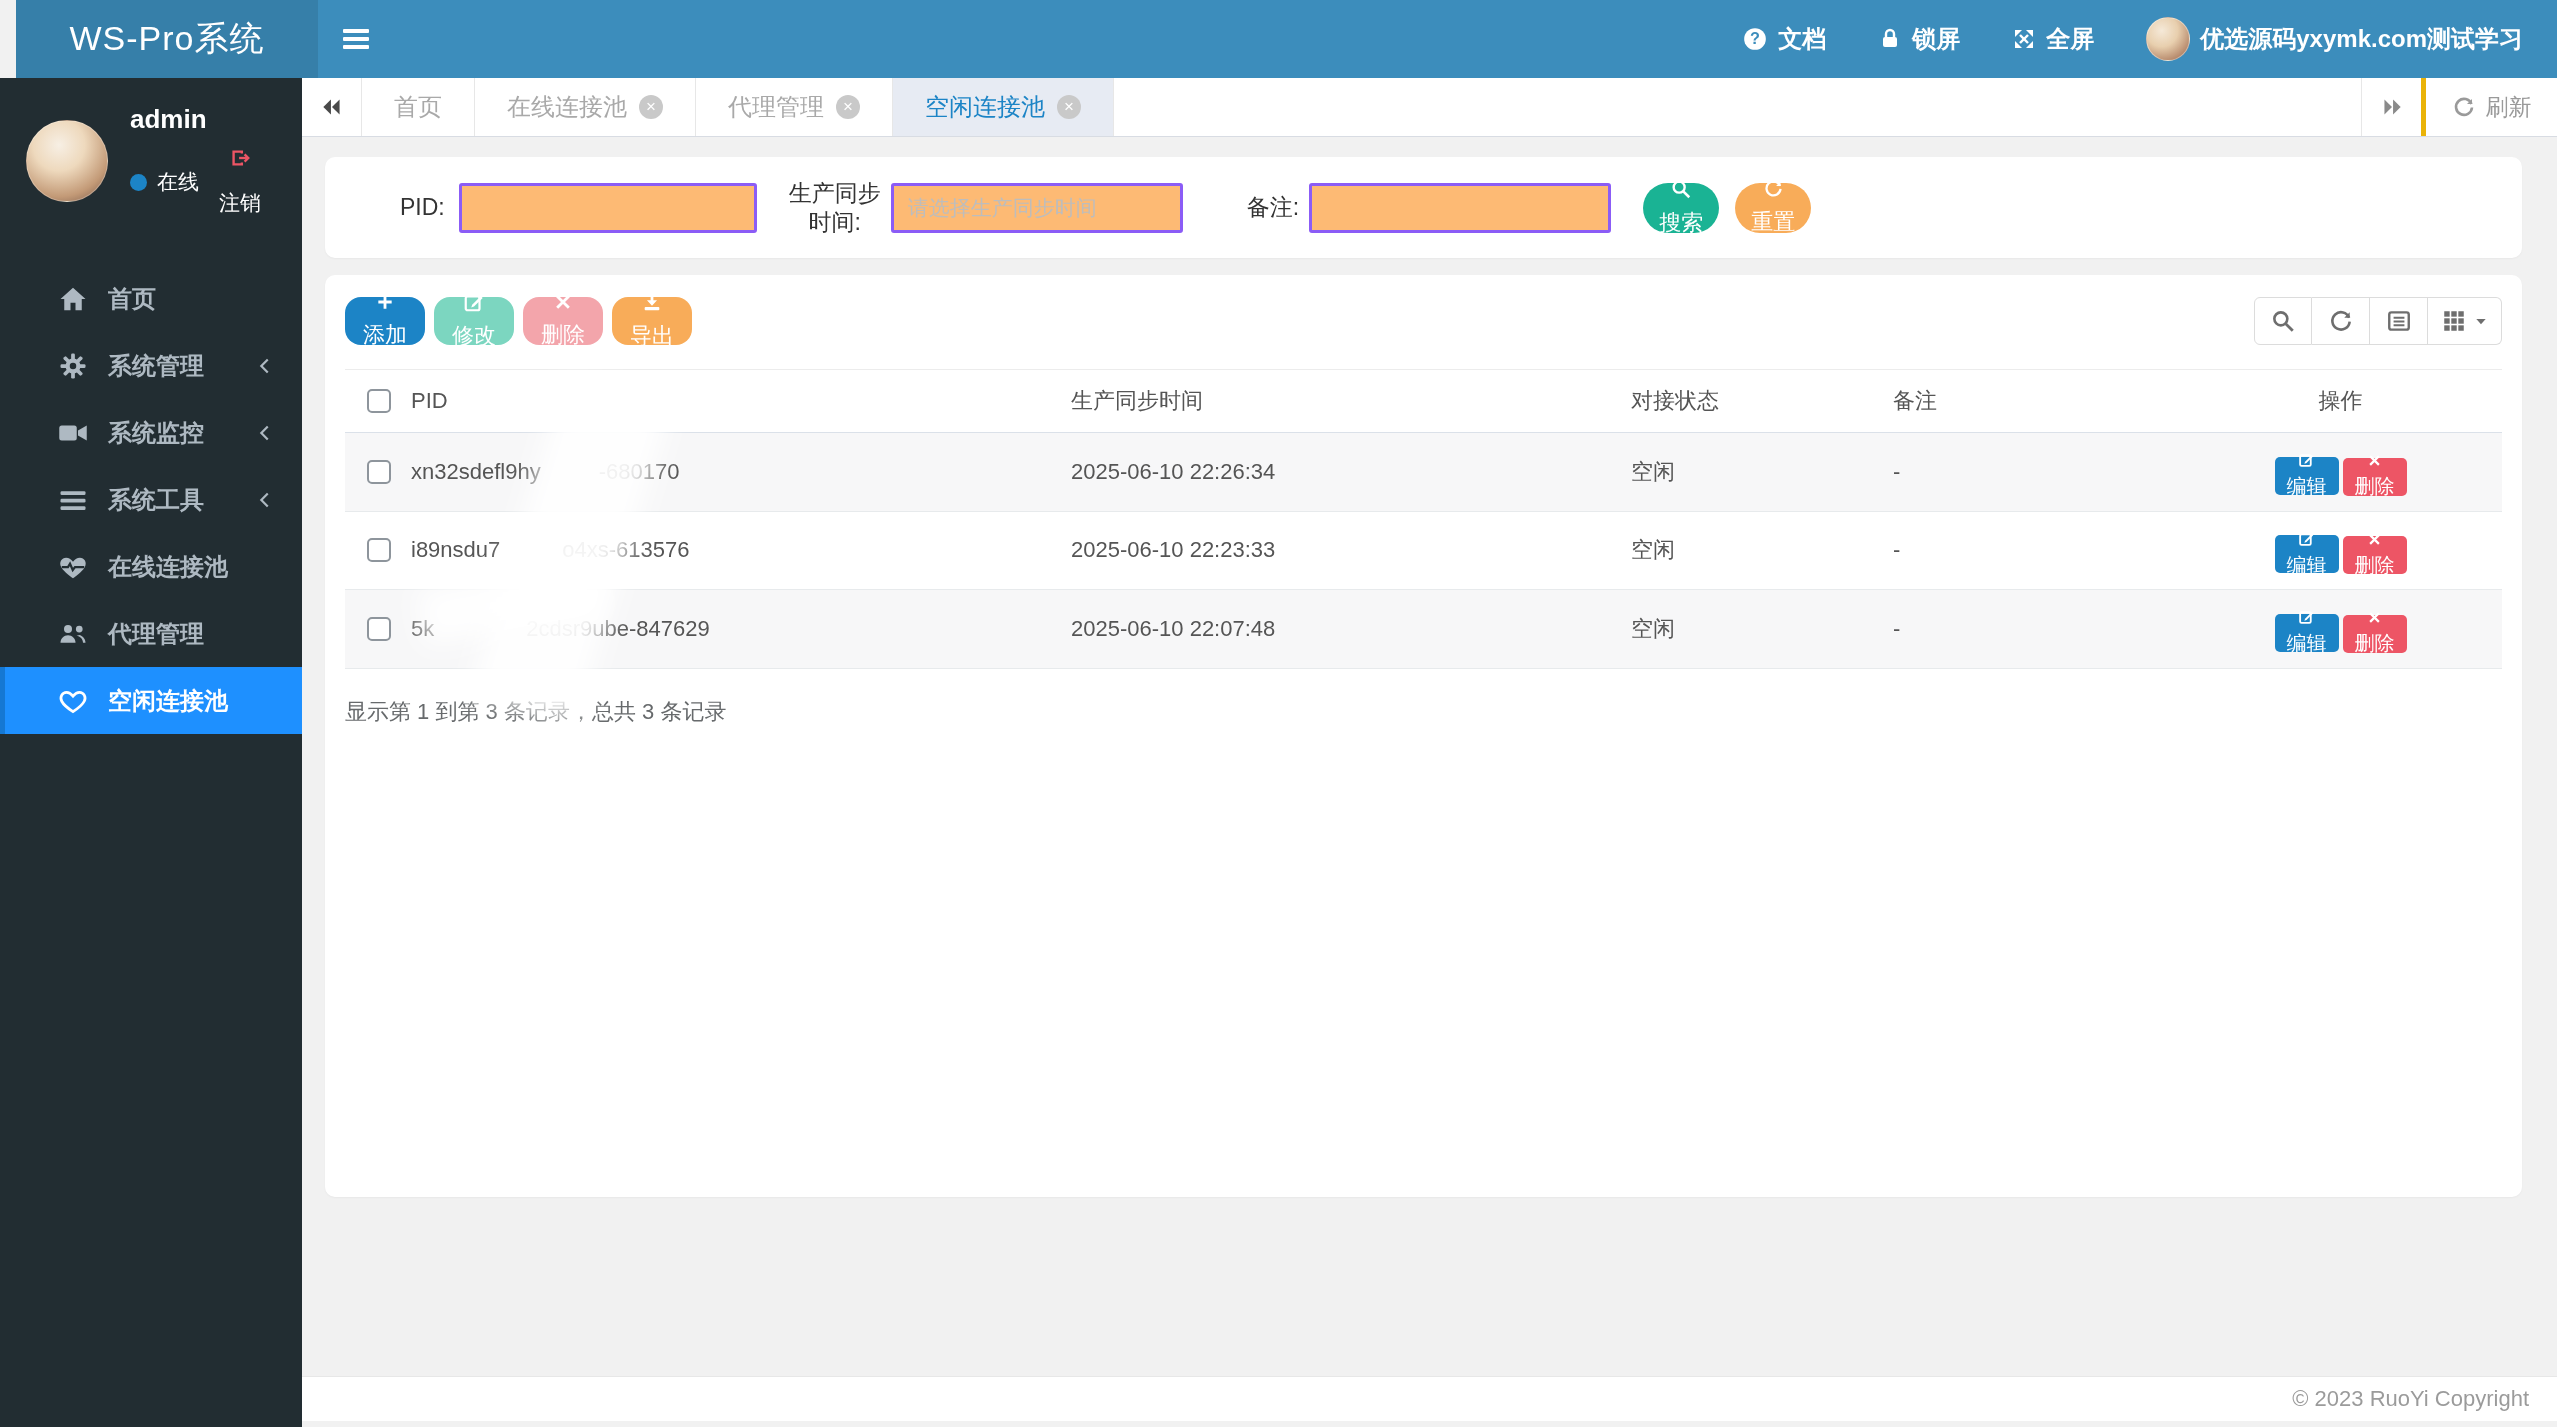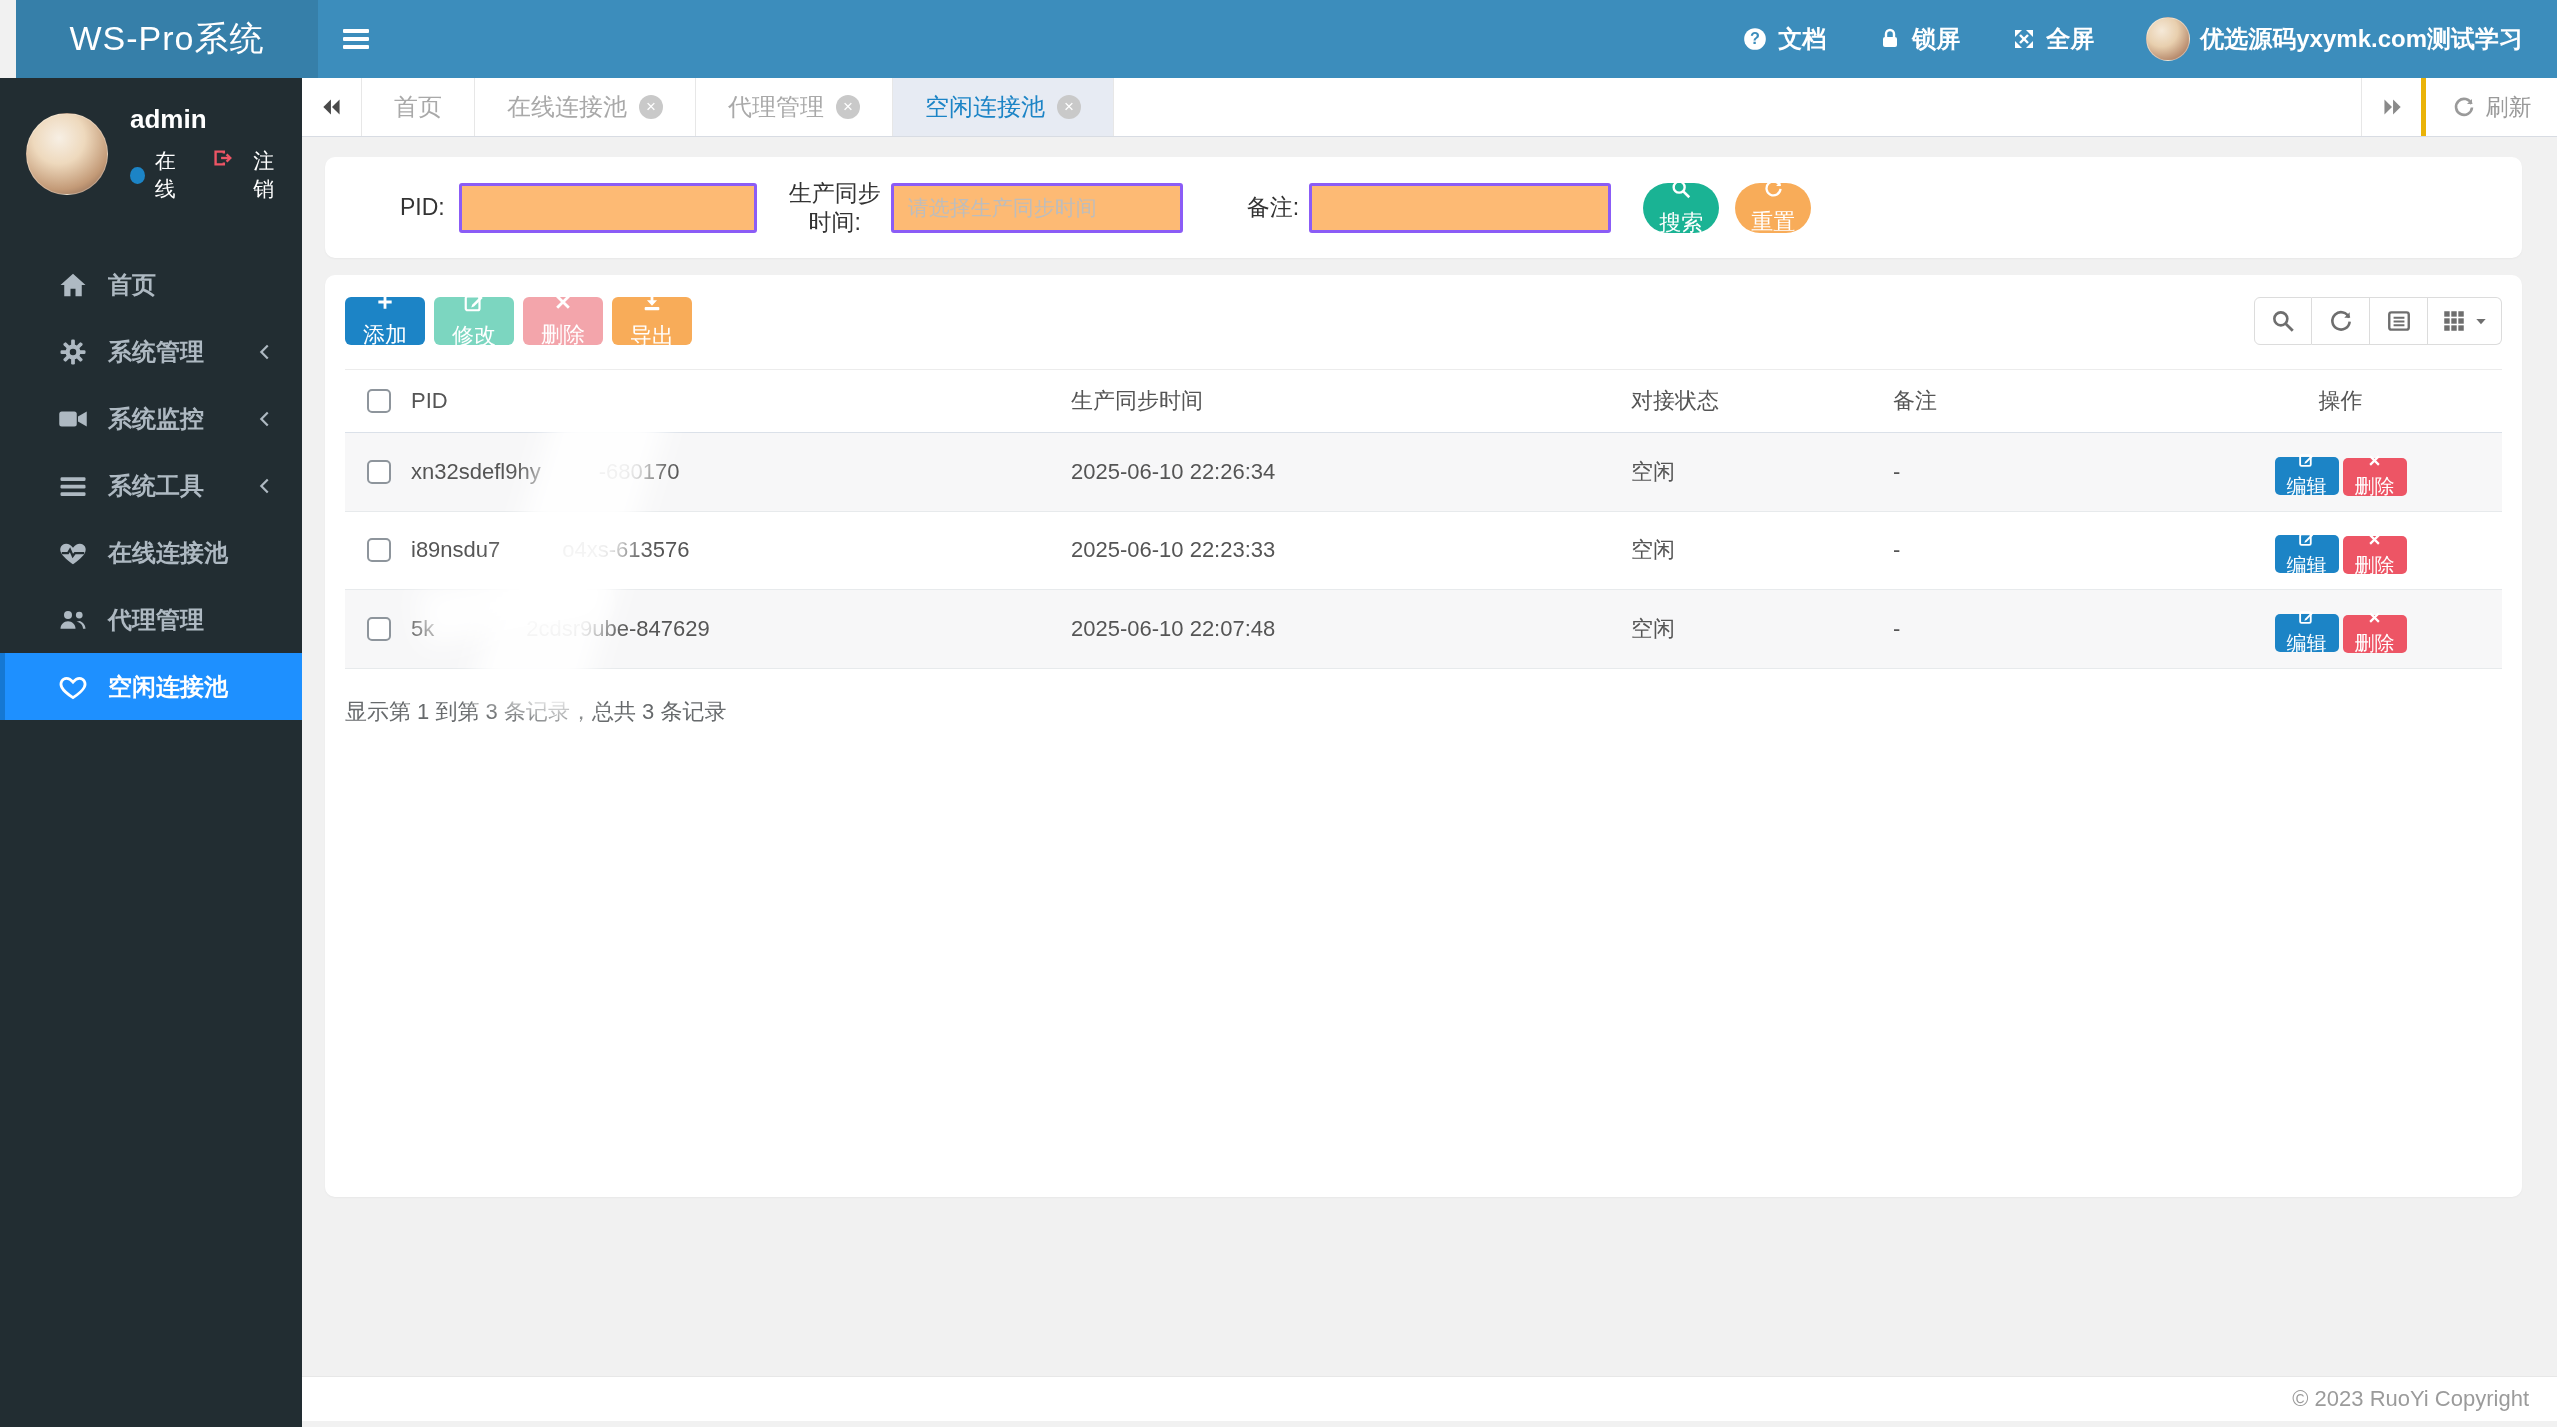--- a/index.html
+++ b/index.html
@@ -17,21 +17,21 @@
   .avatar { width:44px; height:44px; border-radius:50%; background:radial-gradient(circle at 35% 30%, #f5e9d8 0%, #e8cfae 40%, #b98d6f 75%, #7d5a49 100%); border:1px solid rgba(255,255,255,.4); }
   .user-chip { padding-right:34px; }
 
   
   .sidebar { position:absolute; top:78px; left:0; width:302px; bottom:0; background:#222d32; z-index:20; }
   .user-panel { display:flex; align-items:center; gap:22px; padding:26px 18px 26px 26px; }
   .user-avatar { width:82px; height:82px; border-radius:50%; background:radial-gradient(circle at 40% 30%, #f7efe4 0%, #eed9bd 35%, #c39a77 70%, #6e4f41 100%); border:1px solid rgba(255,255,255,.25); flex:0 0 auto; }
   .user-name { color:#fff; font-size:26px; font-weight:bold; margin-bottom:12px; }
   .user-status { display:flex; align-items:center; gap:10px; font-size:21px; color:#fff; }
   .status-dot { width:17px; height:17px; border-radius:50%; background:#1c84c6; }
-  .logout { display:flex; align-items:flex-start; gap:20px; color:#fff; cursor:pointer; margin-left:10px; }
+  .logout { display:flex; align-items:center; gap:20px; color:#fff; cursor:pointer; margin-left:10px;flex-direction:column; }
   .menu { list-style:none; margin-top:22px; }
   .menu-item { height:67px; display:flex; align-items:center; padding:0 26px 0 58px; color:#aeb9c2; font-size:24px; font-weight:600; cursor:pointer; }
   .menu-item .mi-icon { width:34px; margin-right:16px; color:#aeb9c2; flex:0 0 auto; }
   .menu-item .chev { margin-left:auto; color:#aeb9c2; }
   .menu-item.active { background:#1e90ff; color:#fff; border-left:5px solid #1578d3; padding-left:53px; }
   .menu-item.active .mi-icon { color:#fff; }
 
   
   .main { position:absolute; left:302px; top:78px; right:0; bottom:0; }
 
@@ -50,21 +50,21 @@
   .f-label { font-size:23px; color:#333; white-space:nowrap; }
   .f-label.wrap { width:104px; text-align:center; white-space:normal; line-height:1.25; }
   .inp { height:50px; border:3px solid #8b5cf6; border-radius:3px; padding:0 14px; font-size:21px; color:#555; background:#fdba74; font-family:inherit; }
   .inp::placeholder { color:#bdbdbd; }
   .btn { border:none; display:inline-flex; align-items:center; justify-content:center; gap:8px; color:#fff; cursor:pointer; font-family:inherit;flex-direction:column; }
   .btn-search { background:#1ab394; height:50px; padding:0 16px; border-radius:25px; font-size:22px; margin-left:32px; }
   .btn-reset  { background:#f8ac59; height:50px; padding:0 16px; border-radius:25px; font-size:22px; margin-left:16px; }
 
   .main-panel { background:#fff; border-radius:10px; box-shadow:0 1px 2px rgba(0,0,0,.04); padding:22px 20px 30px 20px; min-height:922px; position:relative; }
   .toolbar { display:flex; align-items:center; }
-  .tb-btn { height:48px; padding:0 18px; border-radius:6px; font-size:22px; margin-right:9px; }
+  .tb-btn { height:48px; padding:0 18px; border-radius:16px; font-size:22px; margin-right:9px; }
   .tb-add    { background:#1c84c6; }
   .tb-edit   { background:#7cd6c0; }
   .tb-delete { background:#f3a5ab; }
   .tb-export { background:#f8ac59; }
   .tb-right { margin-left:auto; display:flex; }
   .icon-btn { width:58px; height:48px; background:#fff; border:1px solid #dcdcdc; border-left-width:0; display:flex; align-items:center; justify-content:center; color:#6e6e6e; cursor:pointer; gap:6px; }
   .icon-btn:first-child { border-left-width:1px; border-radius:6px 0 0 6px; }
   .icon-btn:last-child { border-radius:0 6px 6px 0; width:74px; }
 
   table.grid { width:100%; border-collapse:collapse; margin-top:24px; border-top:1px solid #ececec; }

